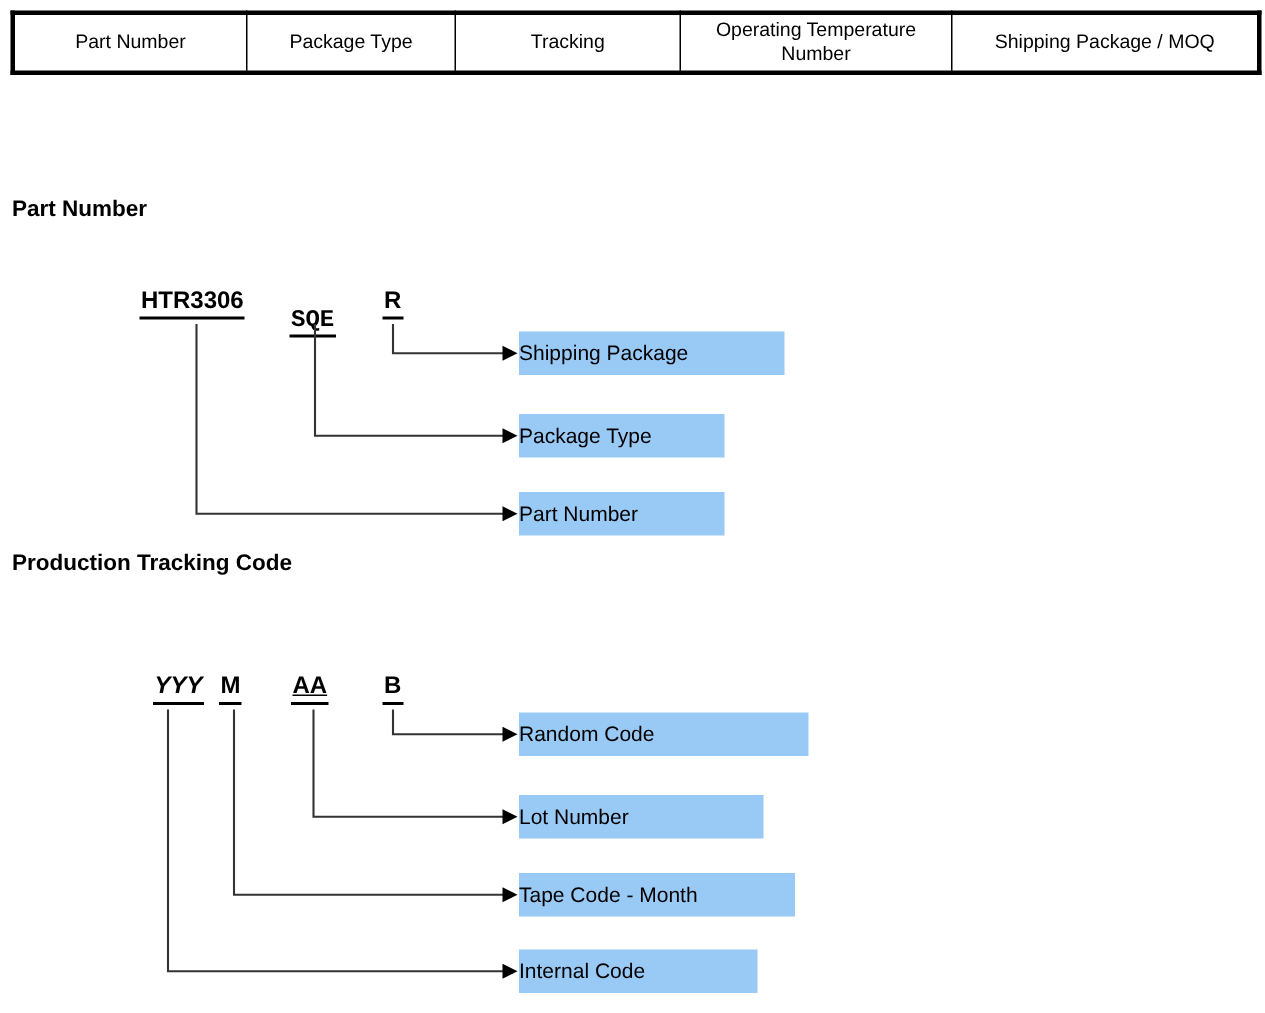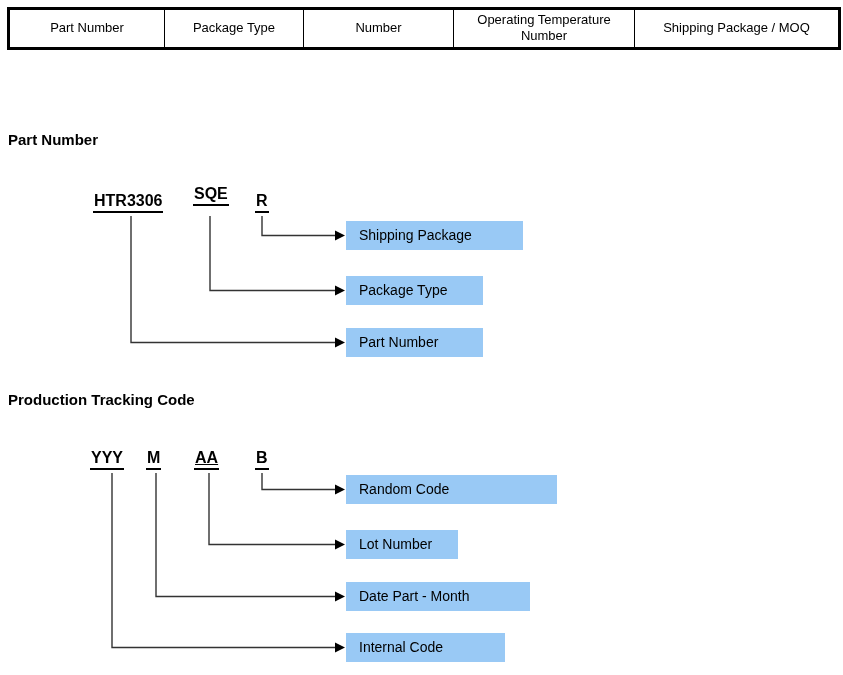--- a/index.html
+++ b/index.html
@@ -56,21 +56,20 @@
     white-space: nowrap;
   }
 
   
   .callout {
     position: absolute;
     height: 29px;
     background: #99c9f5;
     font-size: 14px;
     line-height: 29px;
-    padding-left: 13px;
     white-space: nowrap;
   }
 
   svg.connectors {
     position: absolute;
     left: 0; top: 0;
     pointer-events: none;
   }
 </style>
 </head>
@@ -83,47 +82,47 @@
       <col style="width:156px">
         <col style="width:139px">
         <col style="width:150px">
       <col style="width:181px">
         <col style="width:205px">
     </colgroup>
     <tbody>
         <tr class="hdr">
       <td>Part Number</td>
       <td>Package Type</td>
-      <td>Number</td>
+      <td>Tracking</td>
       <td>Operating Temperature Number</td>
       <td>Shipping Package / MOQ</td>
     </tr>
   </tbody>
     </table>
 
   <div class="section-heading" style="top:131px;">Part Number</div>
 
   <span class="code-seg" style="left:93px; top:192px;">HTR3306</span>
-  <span class="code-seg" style="left:193px; top:185px;">SQE</span>
+  <span class="code-seg" style="left:193px; top:204px;font-family:Liberation Mono, monospace;">SQE</span>
   <span class="code-seg" style="left:255px; top:192px;">R</span>
 
   <div class="callout" style="left:346px; top:221px; width:177px;">Shipping Package</div>
   <div class="callout" style="left:346px; top:276px; width:137px;">Package Type</div>
   <div class="callout" style="left:346px; top:328px; width:137px;">Part Number</div>
 
-  <div class="section-heading" style="top:391px;text-align:center;">Production Tracking Code</div>
+  <div class="section-heading" style="top:367px;text-align:center;">Production Tracking Code</div>
 
-  <span class="code-seg" style="left:90px; top:449px;">YYY</span>
+  <span class="code-seg" style="left:102px; top:449px;font-style:italic;">YYY</span>
   <span class="code-seg" style="left:146px; top:449px;">M</span>
   <span class="code-seg" style="left:194px; top:449px;text-decoration:underline;">AA</span>
   <span class="code-seg" style="left:255px; top:449px;">B</span>
 
-  <div class="callout" style="left:346px; top:475px; width:211px;">Random Code</div>
-  <div class="callout" style="left:346px; top:530px; width:112px;">Lot Number</div>
-  <div class="callout" style="left:346px; top:582px; width:184px;">Date Part - Month</div>
+  <div class="callout" style="left:346px; top:475px; width:193px;">Random Code</div>
+  <div class="callout" style="left:346px; top:530px; width:163px;">Lot Number</div>
+  <div class="callout" style="left:346px; top:582px; width:184px;">Tape Code - Month</div>
   <div class="callout" style="left:346px; top:633px; width:159px;">Internal Code</div>
 
   <svg class="connectors" width="843" height="675" viewBox="0 0 843 675">
     <g stroke="#333" stroke-width="1.4" fill="none">
 
       <path d="M262,216 L262,235.5 L336,235.5"></path>
       <path d="M210,216 L210,290.5 L336,290.5"></path>
       <path d="M131,216 L131,342.5 L336,342.5"></path>
 
       <path d="M262,473 L262,489.5 L336,489.5"></path>

